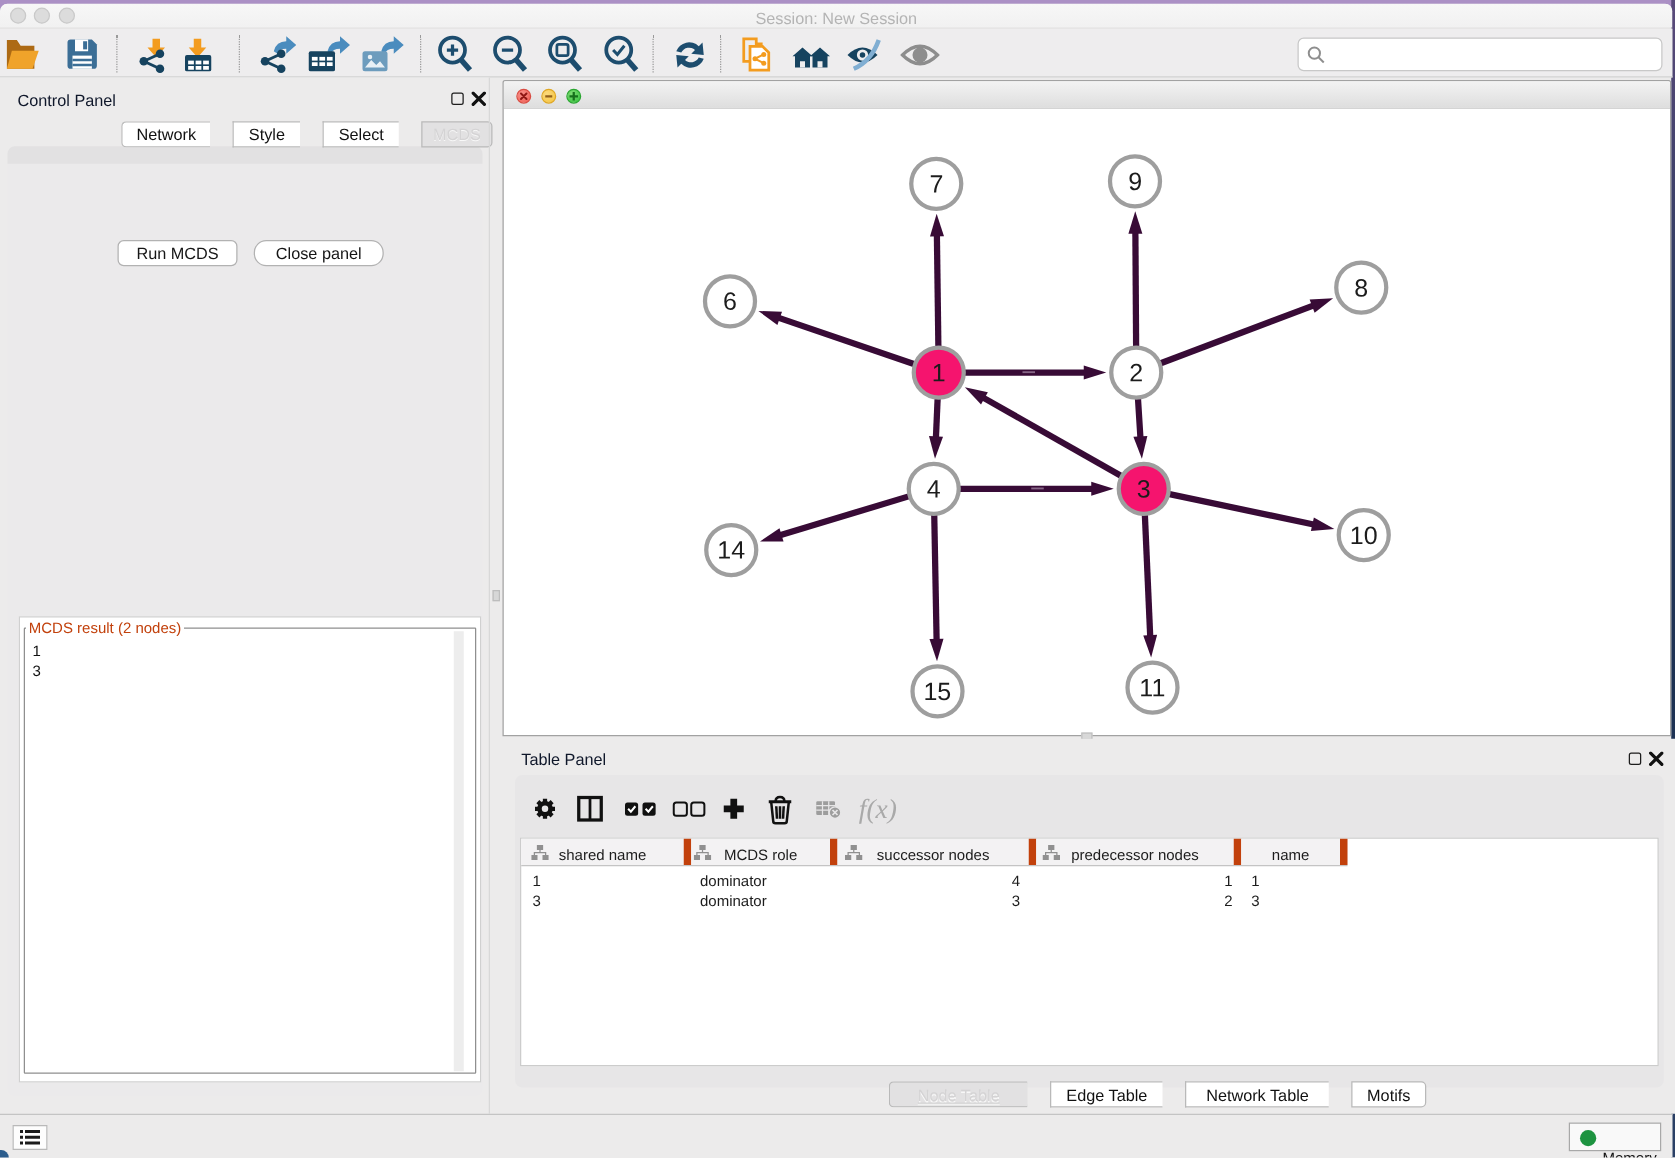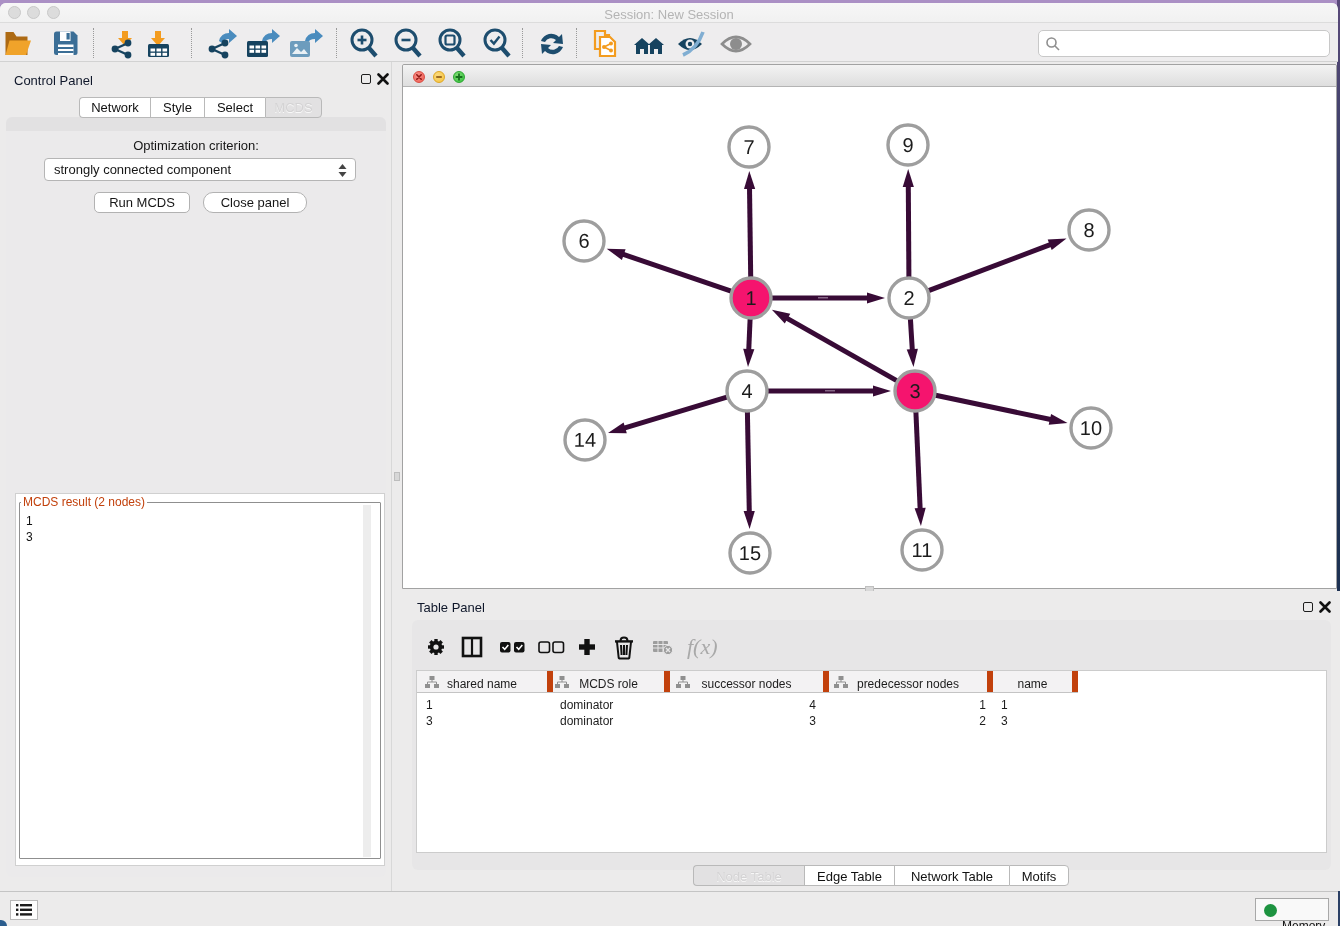--- a/index.html
+++ b/index.html
@@ -18,21 +18,21 @@
 .sep { position:absolute; top:5px; height:30px; width:1px; border-left:1px dotted #9a9a9a; }
 #searchbox { position:absolute; left:1038px; top:7px; width:292px; height:27px; background:#fff; border:1px solid #c8c8c8; border-radius:5px; }
 
 #cp { left:0; top:62px; width:392px; height:829px; background:#ecebeb; }
 #cp-edge { left:391px; top:62px; width:1px; height:829px; background:#d8d8d8; }
 .panel-title { font-size:13px; color:#0f172a; }
 .float-btn { position:absolute; width:10px; height:10px; border:1.5px solid #1d1d1d; border-radius:2px; background:transparent; }
 #cp-content { position:absolute; left:6px; top:55px; width:380px; height:760px; background:#ebeaeb; border-radius:6px; }
 #cp-content-top { position:absolute; left:6px; top:55px; width:380px; height:14px; background:#e2e1e2; border-radius:6px 6px 0 0; }
 .tabrow { position:absolute; display:flex; height:21px; }
-.tab { font-size:13px; color:#111; background:#fff; border:1px solid #b9b9b9; border-right:none; padding:2px 0 0 0; text-align:center; }
+.tab { font-size:13px; color:#111; background:#fff; border:1px solid #b9b9b9; border-right:none; padding:2px 0 0 0; text-align:center;margin-left:18px; }
 .tab.first { border-radius:4px 0 0 4px; }
 .tab.last { border-radius:0 4px 4px 0; border-right:1px solid #b9b9b9; }
 .tab.sel { background:#e2e1e2; color:#d4d3d4; text-shadow:0 1px 0 #f8f8f8; }
 
 #netwin { left:402px; top:64px; width:935px; height:525px; background:#fff; border:1px solid #a2a2a2; border-radius:2px 2px 0 0; }
 #net-titlebar { position:absolute; left:0; top:0; width:100%; height:22px; background:linear-gradient(#f3f3f3,#dedede); border-bottom:1px solid #b4b4b4; border-radius:2px 2px 0 0; }
 .mactl { position:absolute; top:6px; width:12px; height:12px; border-radius:50%; }
 #net-title { position:absolute; width:100%; top:4px; text-align:center; font-size:12px; color:#1a1a1a; }
 
 #tp { left:402px; top:591px; width:938px; height:300px; background:#ecebeb; }
@@ -212,28 +212,20 @@
   <svg style="position:absolute;left:377px;top:11px;" width="12" height="12" viewBox="0 0 12 12">
       <path d="M1.5 1.5 L10.5 10.5 M10.5 1.5 L1.5 10.5" stroke="#111" stroke-width="2.6" stroke-linecap="round"></path>
     </svg>
   <div id="cp-content"></div>
   <div id="cp-content-top"></div>
   <div class="tabrow" style="left:79px;top:35px;">
     <div class="tab first" style="width:71px;">Network</div>
     <div class="tab" style="width:54px;">Style</div>
     <div class="tab" style="width:61px;">Select</div>
     <div class="tab last sel" style="width:57px;">MCDS</div>
-  </div>
-  <div style="position:absolute;left:0;top:76px;width:392px;text-align:center;font-size:13px;color:#161616;">Optimization criterion:</div>
-  <div style="position:absolute;left:44px;top:96px;width:312px;height:23px;background:#fff;border:1px solid #b5b5b5;border-radius:4px;">
-    <div style="position:absolute;left:9px;top:3px;font-size:13px;color:#161616;">strongly connected component</div>
-    <svg style="position:absolute;right:7px;top:4px;" width="11" height="15" viewBox="0 0 11 15">
-        <path d="M5.5 1 L9.5 6 L1.5 6 Z" fill="#444"></path>
-        <path d="M5.5 14 L9.5 9 L1.5 9 Z" fill="#444"></path>
-      </svg>
   </div>
   <div style="position:absolute;left:94px;top:130px;width:96px;height:21px;background:#fff;border:1px solid #b2b2b2;border-radius:5px;text-align:center;font-size:13px;color:#161616;padding-top:2px;">Run MCDS</div>
   <div style="position:absolute;left:203px;top:130px;width:104px;height:21px;background:#fff;border:1px solid #b2b2b2;border-radius:10px;text-align:center;font-size:13px;color:#161616;padding-top:2px;">Close panel</div>
 
   <div style="position:absolute;left:15px;top:431px;width:370px;height:373px;background:#fff;border:1px solid #d0d0d0;">
     <fieldset style="position:absolute;left:3px;top:1px;width:362px;height:364px;border:1px solid #8f8f8f;border-radius:1px;">
       <legend style="font-size:12px;color:#c2410c;padding:0 2px;margin-left:1px;">MCDS result (2 nodes)</legend>
     </fieldset>
     <div style="position:absolute;left:10px;top:19px;font-size:12px;color:#111;line-height:16px;">1<br>3</div>
     <div style="position:absolute;left:347px;top:11px;width:8px;height:352px;background:#ededed;"></div>
@@ -442,21 +434,21 @@
   <div class="td" style="left:412px;top:27px;width:157px;text-align:right;">1</div>
   <div class="td" style="left:584px;top:27px;">1</div>
   <div class="td" style="left:9px;top:43px;">3</div>
   <div class="td" style="left:143px;top:43px;">dominator</div>
   <div class="td" style="left:253px;top:43px;width:146px;text-align:right;">3</div>
   <div class="td" style="left:412px;top:43px;width:157px;text-align:right;">2</div>
   <div class="td" style="left:584px;top:43px;">3</div>
 </div>
 
 <div class="abs tabrow" style="left:693px;top:865px;">
-  <div class="btab first tab sel" style="width:111px;">Node Table</div>
+  <div class="btab first tab sel" style="width:111px;text-decoration:underline;">Node Table</div>
   <div class="btab tab" style="width:90px;">Edge Table</div>
   <div class="btab tab" style="width:115px;">Network Table</div>
   <div class="btab tab last" style="width:60px;">Motifs</div>
 </div>
 
 <div class="abs" id="statusbar">
   <div style="position:absolute;left:10px;top:8px;width:28px;height:20px;background:#fdfdfd;border:1px solid #b9b9b9;">
     <svg width="16" height="14" style="position:absolute;left:5px;top:2px;" viewBox="0 0 16 14">
         <g fill="#1a1a1a">
           <rect x="0" y="1" width="2.4" height="2.4"></rect>

